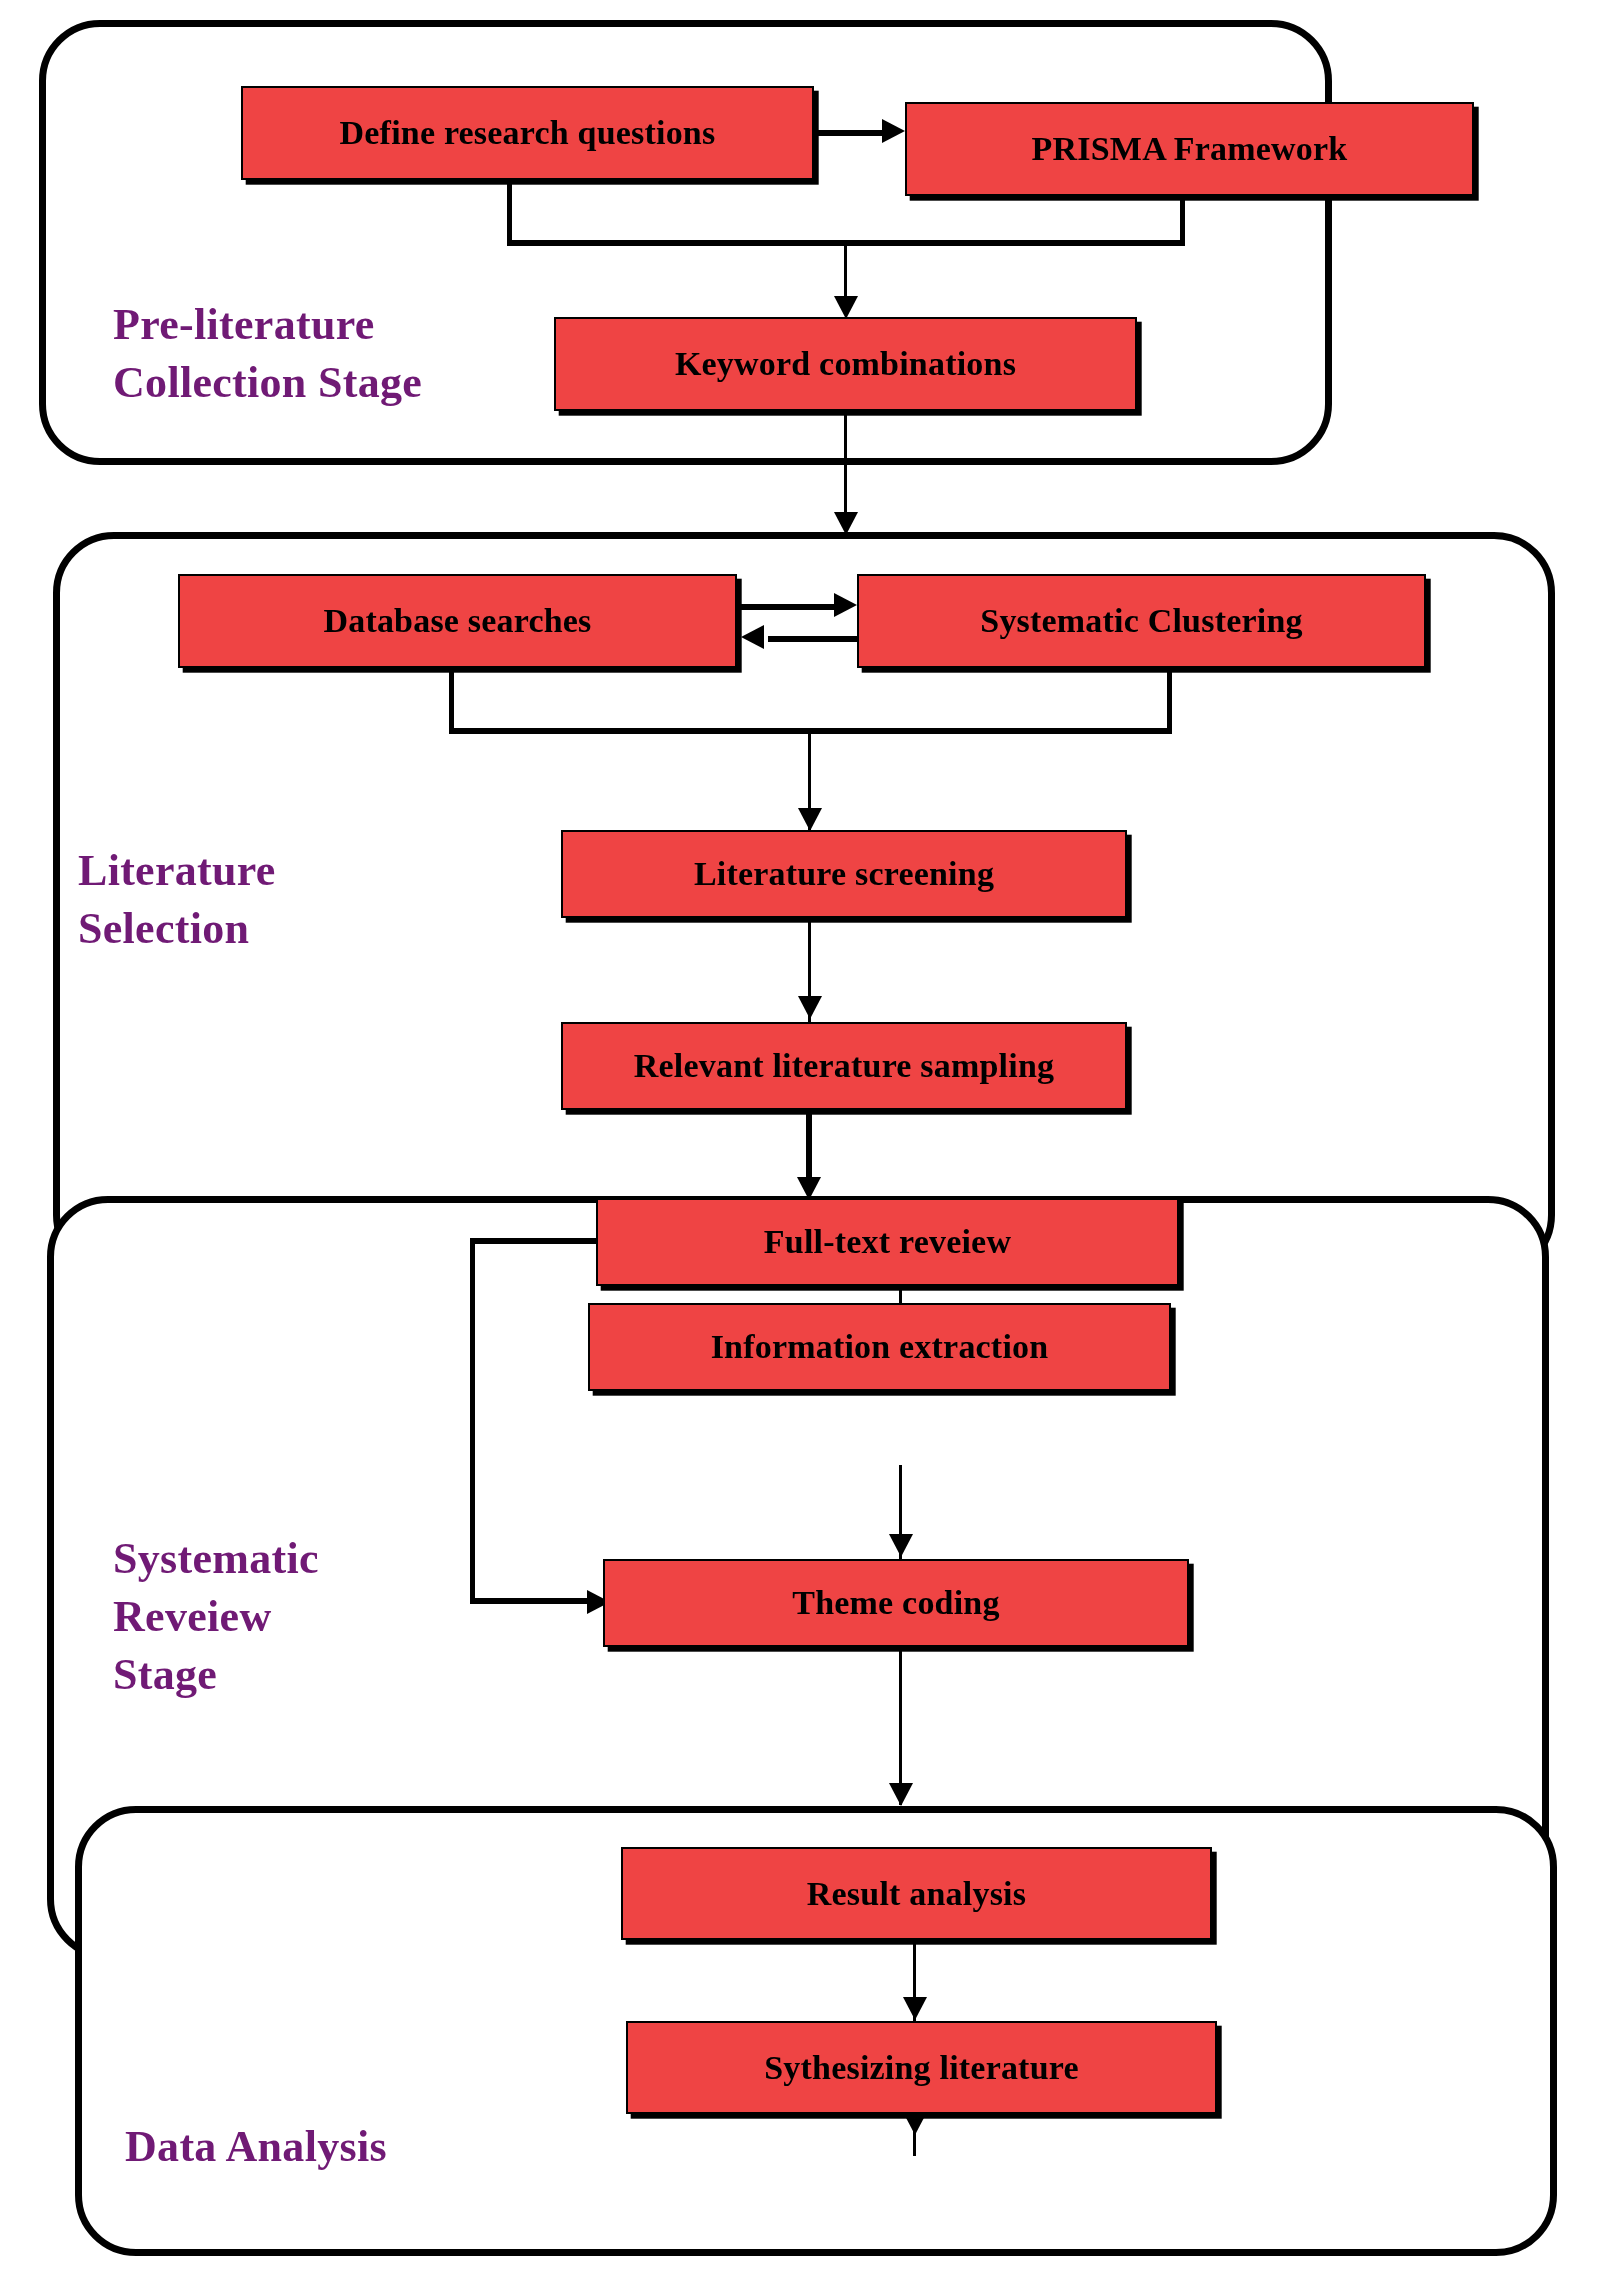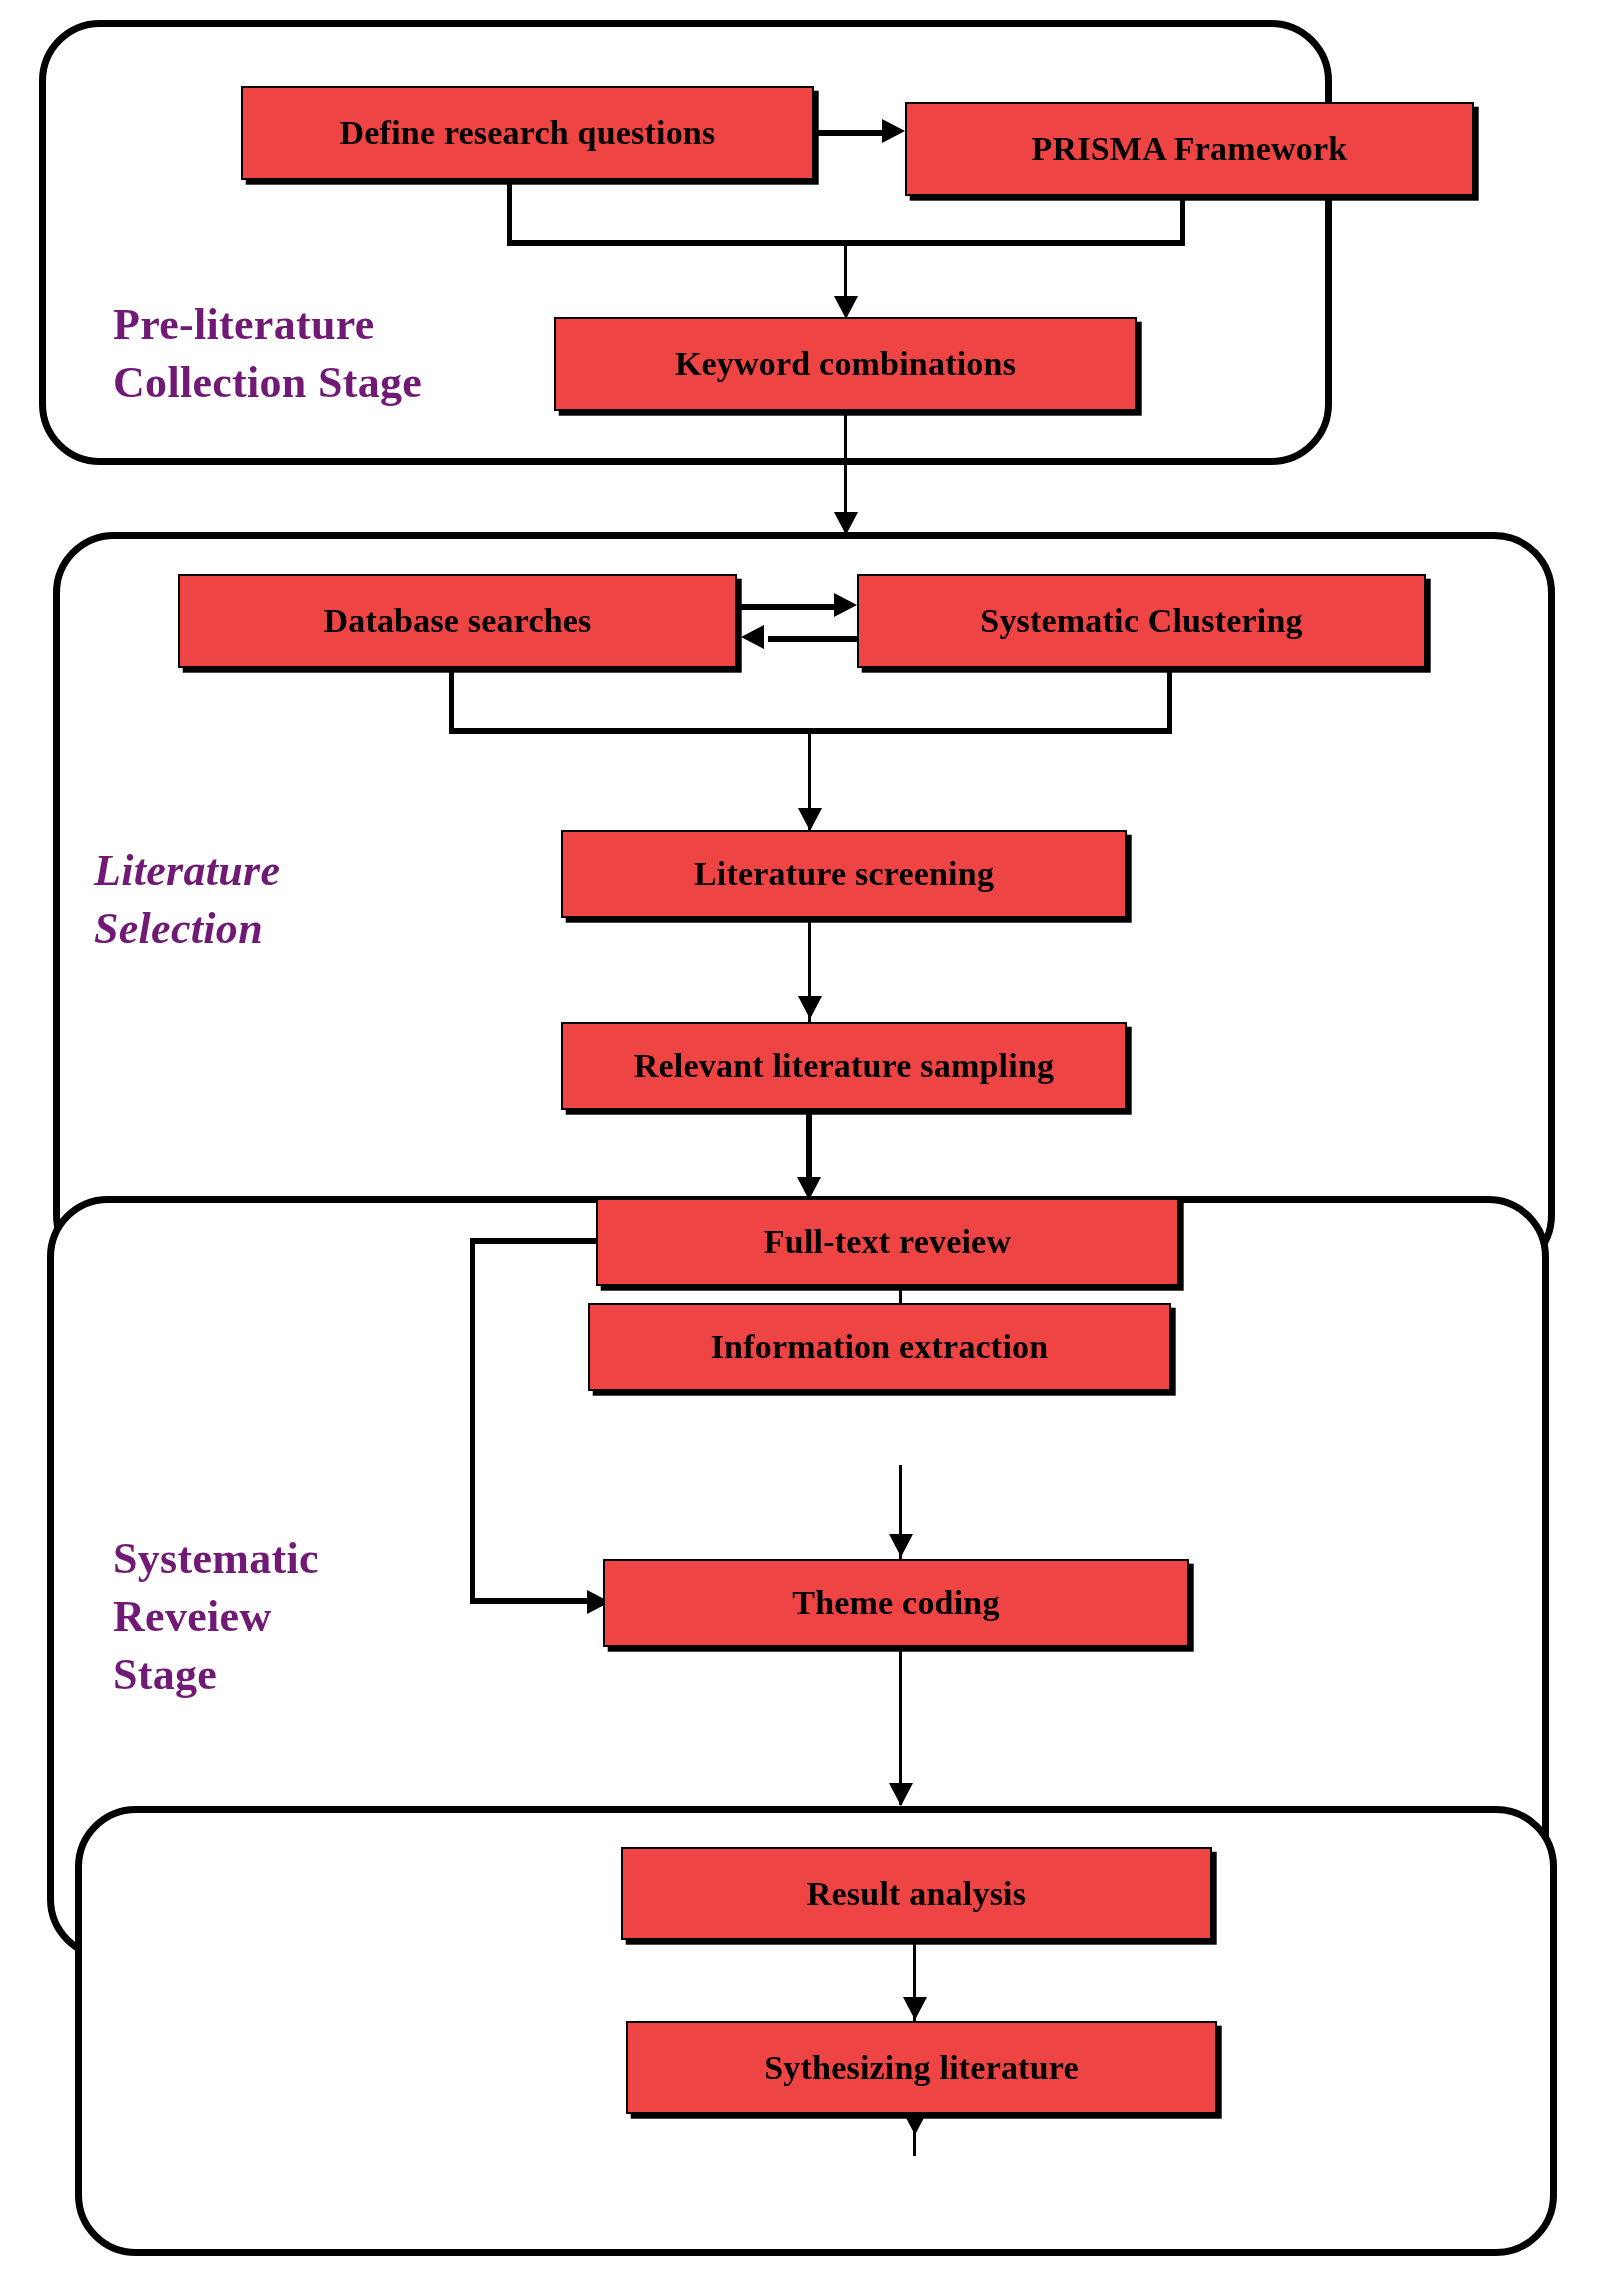--- a/index.html
+++ b/index.html
@@ -133,21 +133,21 @@
 
   <div class="pbox" style="left:554px; top:317px; width:583px; height:94px;">
     <span class="plabel">Keyword combinations</span>
   </div>
 
   <div class="vline" style="left:844px; top:411px; height:118px;"></div>
   <div class="arrow-down" style="left:834px; top:512px;"></div>
 
   <div class="stage" style="left:53px; top:532px; width:1502px; height:744px;"></div>
 
-  <div class="stage-label" style="left:94px; top:842px; width:350px;font-style:italic;">Literature
+  <div class="stage-label" style="left:78px; top:842px; width:350px;">Literature
 Selection</div>
 
   <div class="pbox" style="left:178px; top:574px; width:559px; height:94px;">
     <span class="plabel">Database searches</span>
   </div>
 
   <div class="pbox" style="left:857px; top:574px; width:569px; height:94px;">
     <span class="plabel">Systematic Clustering</span>
   </div>
 
@@ -206,20 +206,21 @@
 
   <div class="pbox" style="left:603px; top:1559px; width:586px; height:88px;">
     <span class="plabel">Theme coding</span>
   </div>
 
   <div class="vline" style="left:899px; top:1647px; height:158px;"></div>
   <div class="arrow-down" style="left:889px; top:1783px;"></div>
 
   <div class="stage" style="left:75px; top:1806px; width:1482px; height:450px;"></div>
 
+  <div class="stage-label" style="left:125px; top:2118px; width:377px;">Data Analysis</div>
 
   <div class="pbox" style="left:621px; top:1847px; width:591px; height:93px;">
     <span class="plabel">Result analysis</span>
   </div>
 
   <div class="vline" style="left:913px; top:1940px; height:84px;"></div>
   <div class="arrow-down" style="left:903px; top:1997px;"></div>
 
   <div class="pbox" style="left:626px; top:2021px; width:591px; height:93px;">
     <span class="plabel">Sythesizing literature</span>

